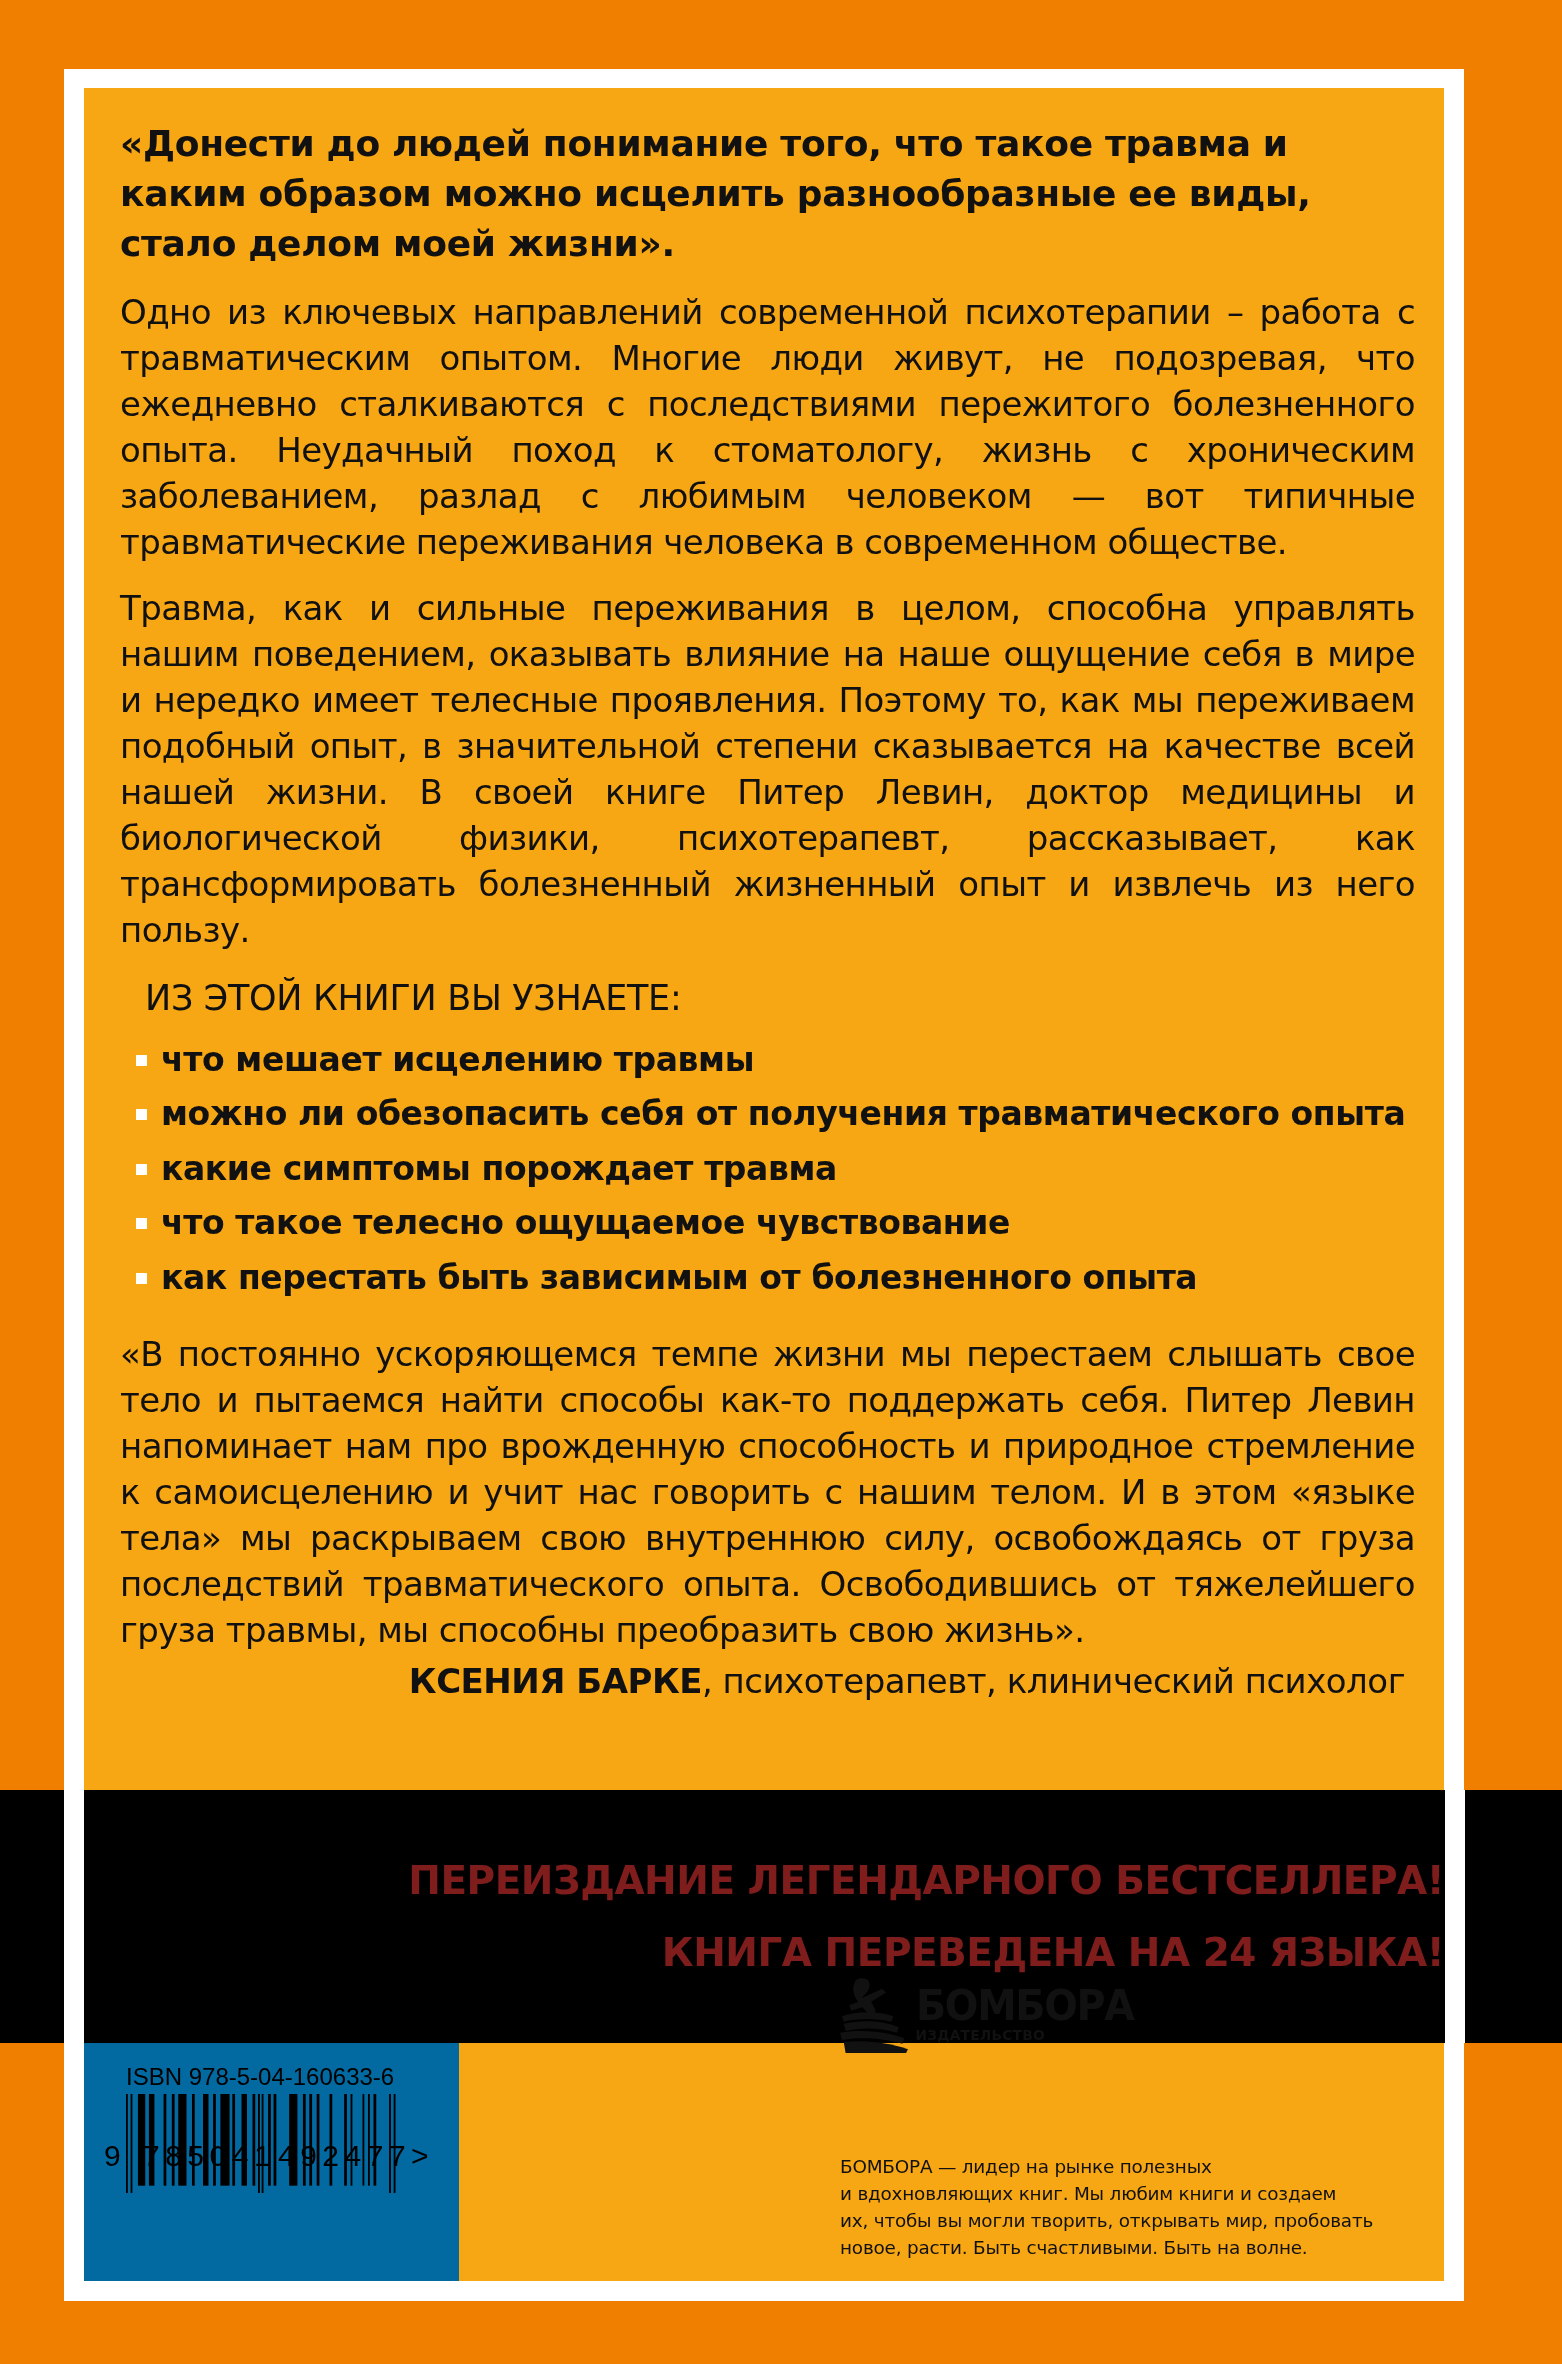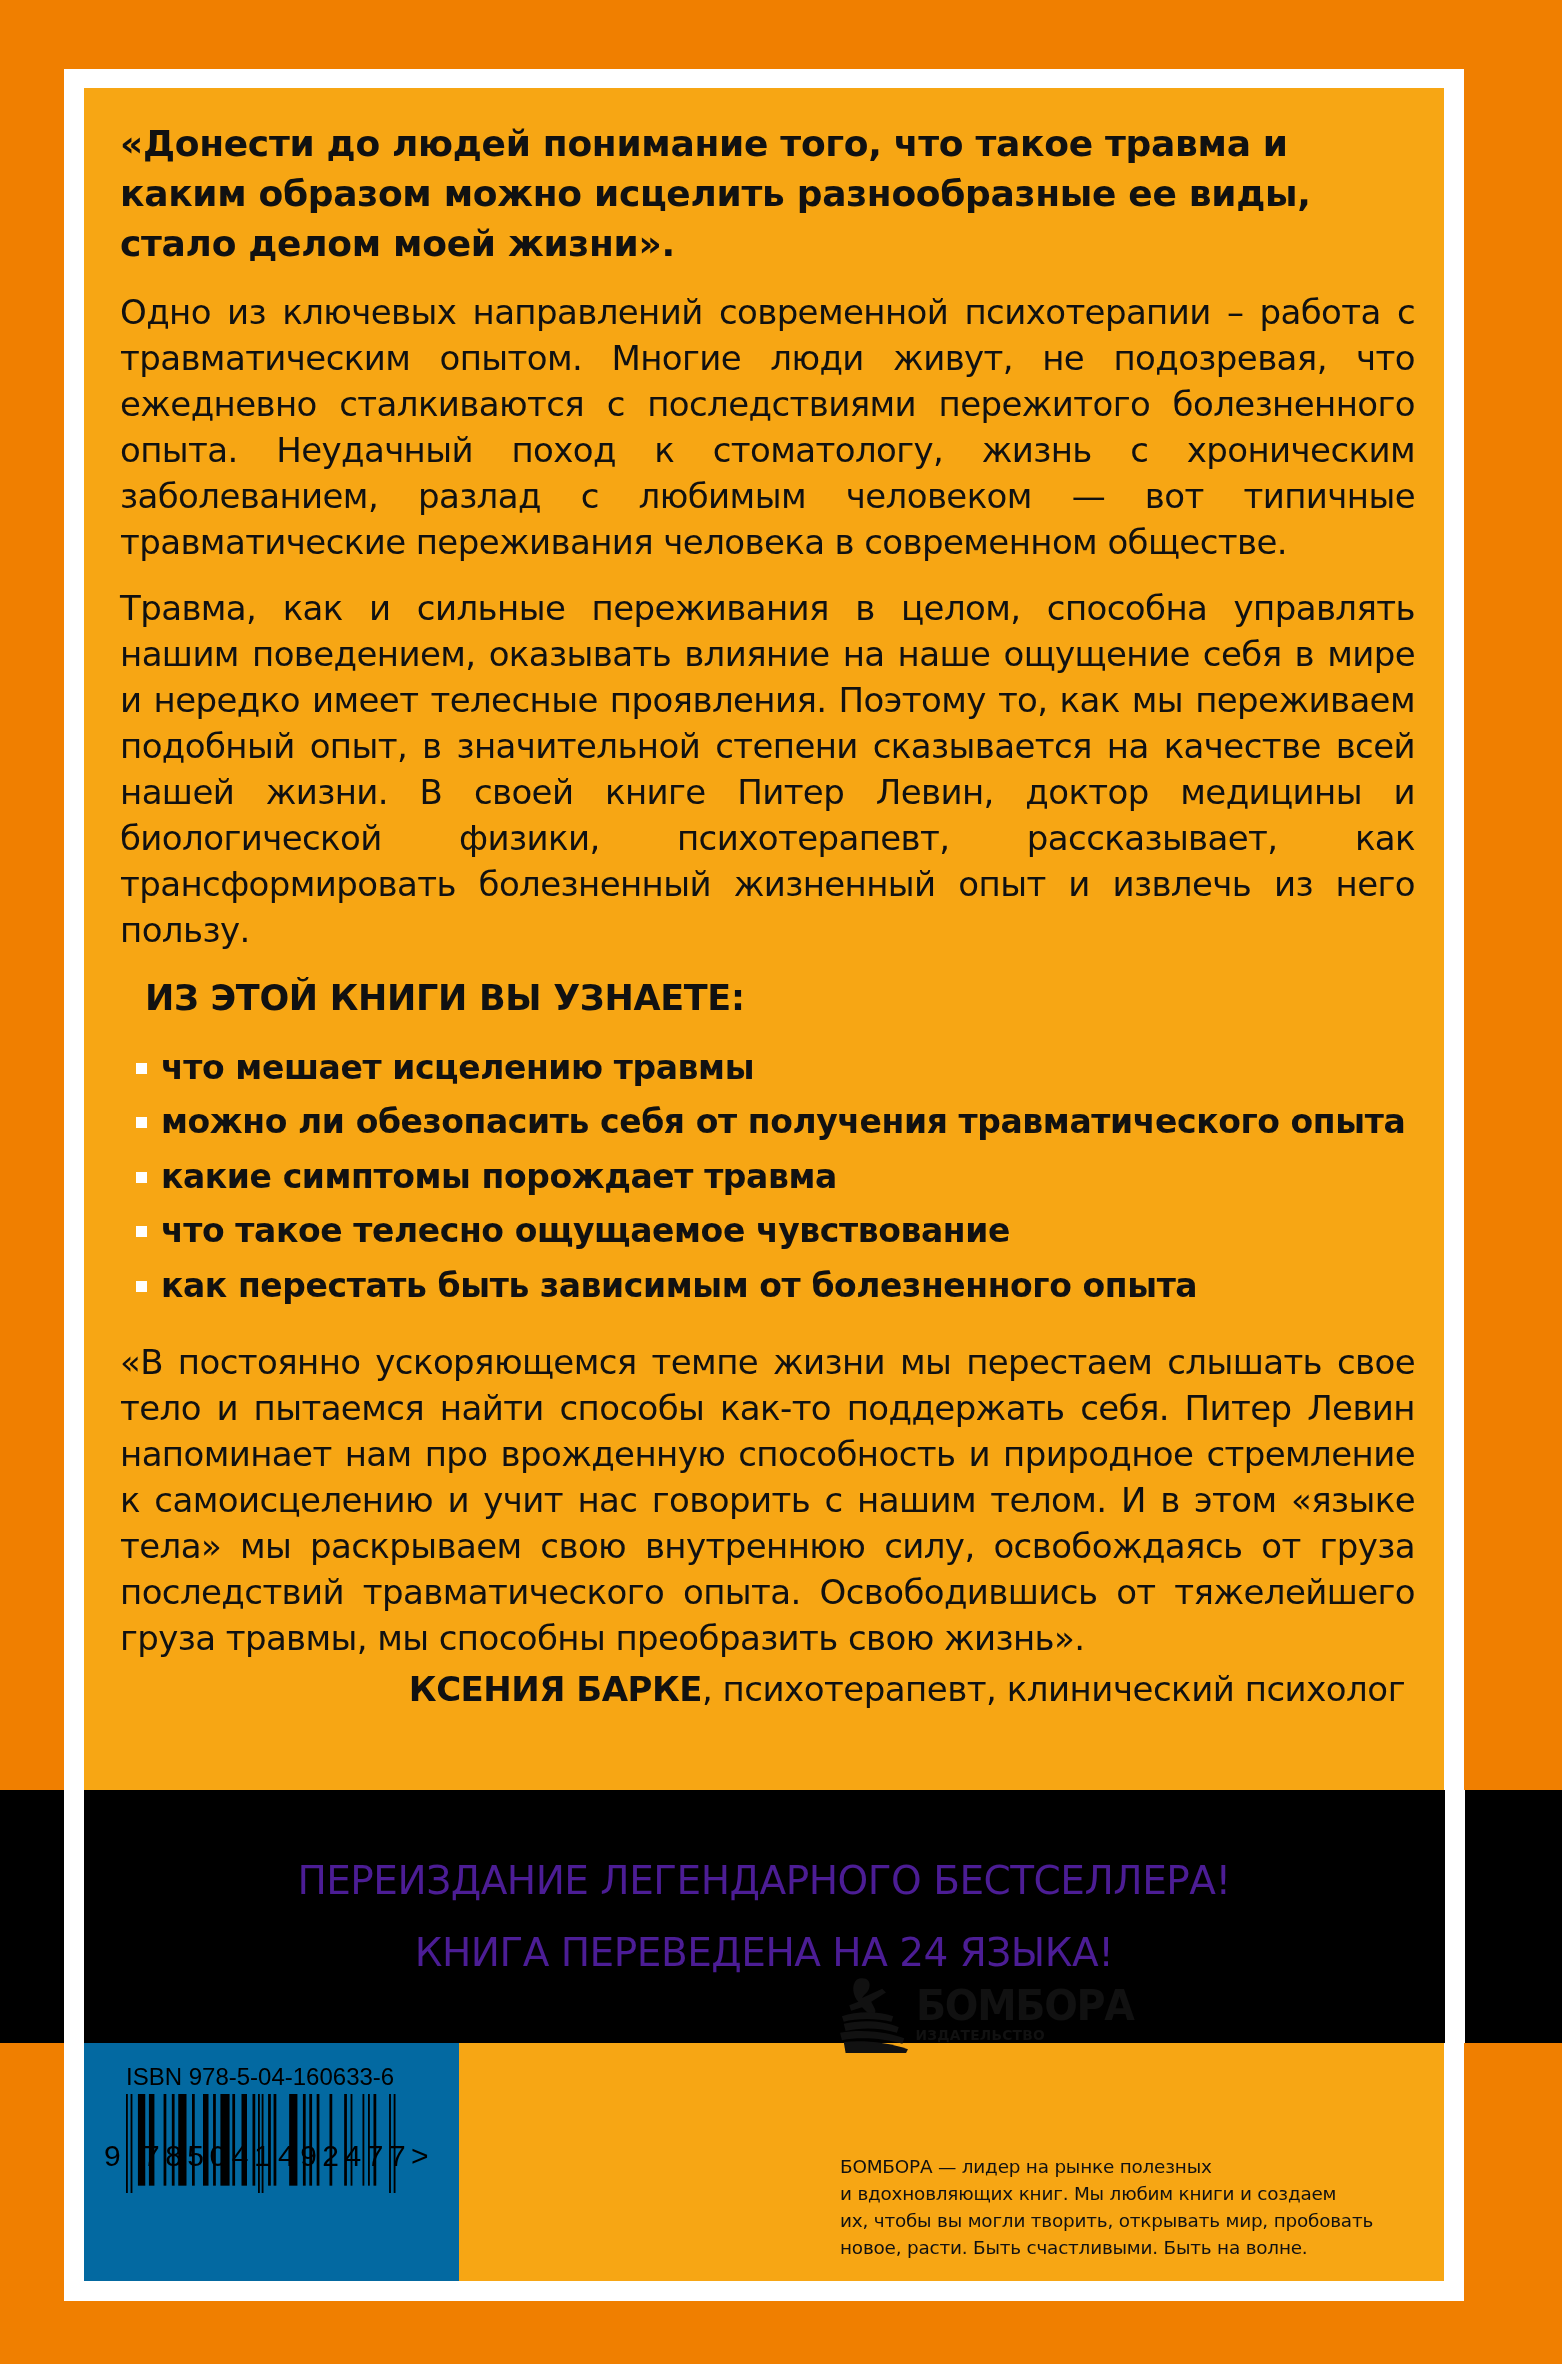--- a/index.html
+++ b/index.html
@@ -22,21 +22,21 @@
   }
   .lead {
     font-weight: bold; font-size: 36px; line-height: 50px; margin: 0 0 20px 0;
     letter-spacing: -0.3px;
   }
   .para {
     font-size: 34px; line-height: 46px; margin: 0 0 20px 0;
     text-align: justify; letter-spacing: -0.6px;
   }
   .learn-heading {
-    font-weight: bold; font-size: 35px; line-height: 51px; margin: 11px 0 20px 25px;
+    font-weight: normal; font-size: 35px; line-height: 51px; margin: 11px 0 12px 25px;
     letter-spacing: -0.3px; text-transform: uppercase;
   }
   .bullets { list-style: none; margin: 0 0 29px 0; padding: 0; }
   .bullet {
     position: relative; padding-left: 41px; font-weight: bold; font-size: 33px;
     line-height: 48px; margin-bottom: 6.4px; letter-spacing: -0.4px;
   }
   .bullet .sq {
     position: absolute; left: 15.6px; top: 19px; width: 11px; height: 11px; background: #fff;
   }
@@ -50,22 +50,22 @@
   }
   .attribution b { font-weight: bold; }
   .banner {
     position: absolute; left: 0; top: 1790px; width: 1562px; height: 253px; background: #000;
   }
   .banner-stripe {
     position: absolute; top: 1790px; width: 20px; height: 253px; background: #fff;
   }
   .banner-text {
     position: absolute; left: 84px; top: 1790px; width: 1360px; height: 253px;
-    display: flex; flex-direction: column; justify-content: center; align-items: center;
-    color: #4c1d95; font-weight: normal; font-size: 39px; line-height: 72px; letter-spacing: -0.5px;
+    display: flex; flex-direction: column; justify-content: center; align-items: flex-end;
+    color: #7f1d1d; font-weight: bold; font-size: 39px; line-height: 72px; letter-spacing: -0.5px;
   }
   .barcode-box {
     position: absolute; left: 84px; top: 2043px; width: 375px; height: 238px; background: #0369a1;
   }
   .isbn {
     position: absolute; left: 42px; top: 20px; font-family: "Liberation Sans", sans-serif;
     font-size: 24px; letter-spacing: 0px; color: #000;
   }
   .bars {
     position: absolute; left: 42px; top: 51px; width: 275px; height: 99px;

